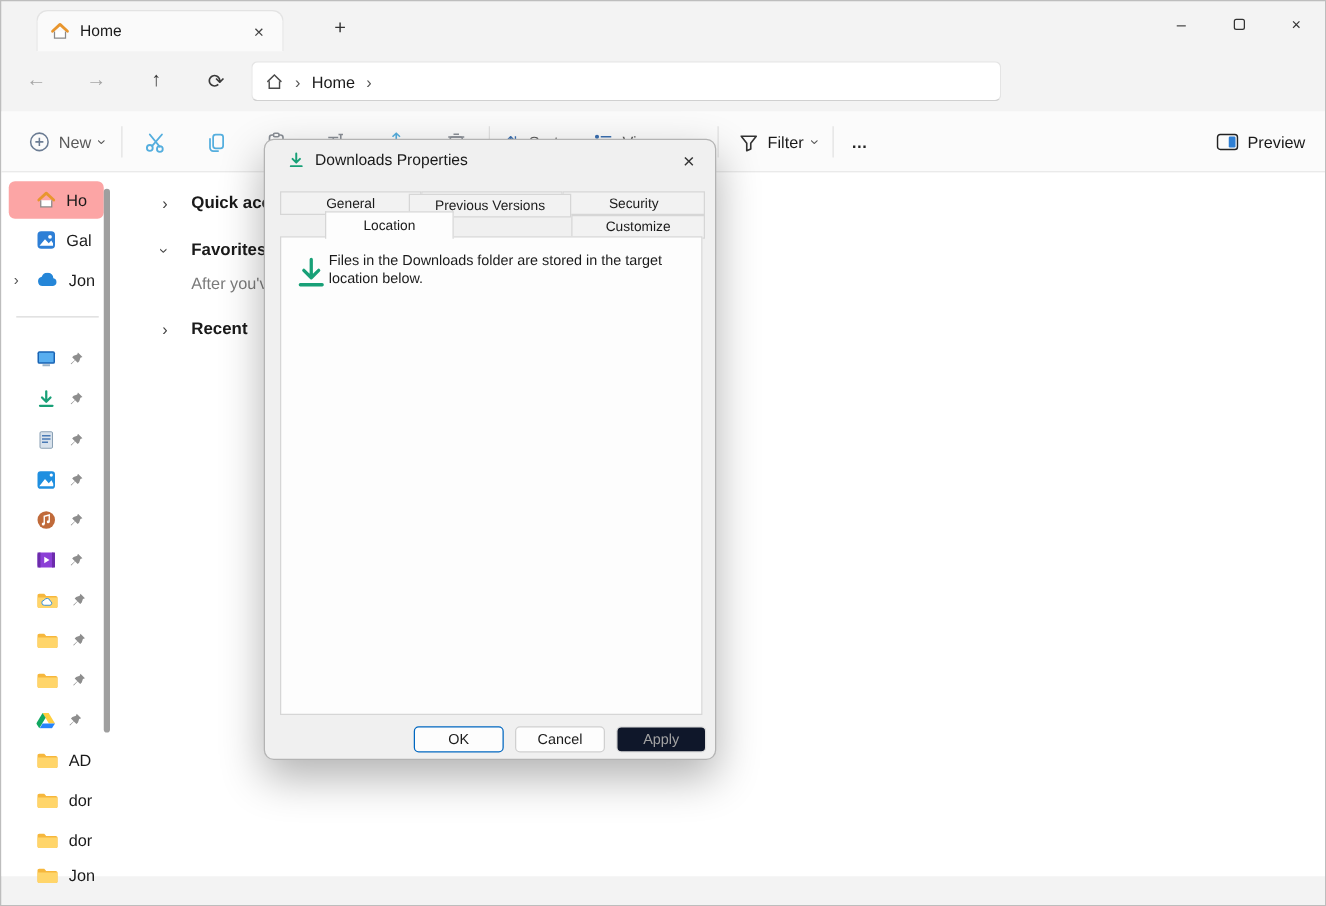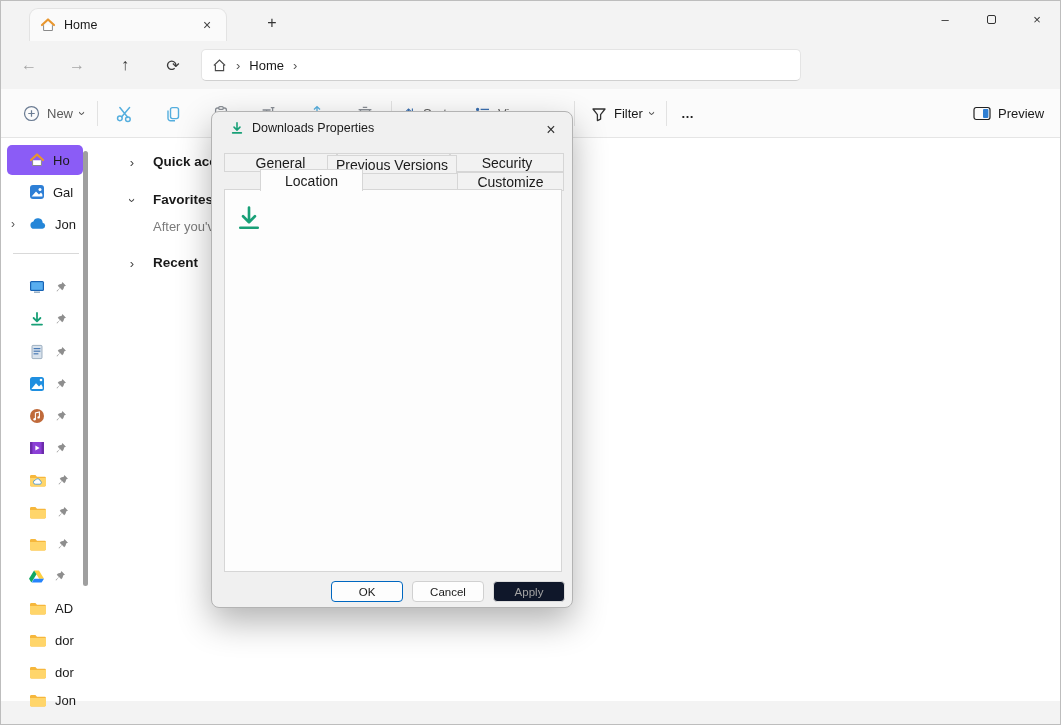--- a/index.html
+++ b/index.html
@@ -42,21 +42,21 @@
   .tbtn { position:absolute; top:9px; height:31px; display:flex; align-items:center; gap:7px;
           font-size:13px; color:#5a5a5a; border-radius:4px; padding:0 6px; }
   .tsep { position:absolute; top:12px; width:1px; height:25px; background:#e2e2e2; }
   .ticon { position:absolute; top:12px; width:25px; height:25px; display:flex; align-items:center; justify-content:center; }
   .ddots { letter-spacing:1px; color:#222; font-weight:bold; }
 
   
   .contentbg { position:absolute; left:0; top:137px; width:100%; height:563px; background:#fff; }
   .siderow { position:absolute; left:6px; width:76px; height:30px; display:flex; align-items:center;
              gap:8px; padding-left:22px; border-radius:5px; font-size:13px; color:#1a1a1a; white-space:nowrap; overflow:hidden; }
-  .siderow.sel { background:#8b5cf6; }
+  .siderow.sel { background:#fca5a5; }
   .siderow .pin { margin-left:2px; flex:0 0 auto; }
   .sidechev { position:absolute; left:10px; font-size:12px; color:#555; }
   .sidesep { position:absolute; left:12px; width:66px; height:1px; background:#d9d9d9; }
   .sscroll { position:absolute; left:82px; width:5px; background:#9f9f9f; border-radius:3px; }
   .treechev { position:absolute; left:124px; width:14px; font-size:13px; color:#444; text-align:center; }
   .treechev.down { transform:rotate(90deg); }
   .treelabel { position:absolute; left:152px; font-size:13.5px; font-weight:600; color:#1a1a1a; white-space:nowrap; }
   .treesub { position:absolute; left:152px; font-size:13px; color:#7b7b7b; white-space:nowrap; }
 
   
@@ -66,21 +66,21 @@
   .status .bar { width:1px; height:14px; background:#dcdcdc; }
 
   
   .dlg { position:absolute; left:210px; top:110px; width:362px; height:497px; background:#f0f0f0;
          border:1px solid #b3b3b3; border-radius:8px; box-shadow:0 14px 34px rgba(0,0,0,.30); z-index:10;
          font-size:11.5px; color:#1a1a1a; }
   .dlg-title { position:absolute; left:18px; top:9px; display:flex; align-items:center; gap:8px; font-size:12.5px; }
   .dlg-close { position:absolute; right:8px; top:5px; width:26px; height:26px; display:flex; align-items:center;
                justify-content:center; font-size:16px; color:#333; border-radius:4px; }
   .dtab { position:absolute; height:19px; background:#f2f2f2; border:1px solid #d6d6d6;
-          display:flex; align-items:center; justify-content:center; font-size:14px; color:#1a1a1a; }
+          display:flex; align-items:center; justify-content:center; font-size:11px; color:#1a1a1a; }
   .dtab.active { background:#fdfdfd; border-bottom:none; height:22px; z-index:3;margin-left:36px; }
   .dpage { position:absolute; left:12px; top:77px; width:338px; height:383px; background:#fdfdfd;
            border:1px solid #d6d6d6; z-index:1; }
   .dtext { line-height:13.5px; }
   .dinput { position:absolute; left:39px; top:208px; width:281px; height:19px; border:1px solid #a9a9a9;
             background:#fff; font-size:11.5px; font-family:inherit; padding:0 4px; color:#1a1a1a; outline:none; }
   .dbtn { position:absolute; height:21px; background:#fdfdfd; border:1px solid #d0d0d0; border-radius:4px;
           font-size:11.5px; font-family:inherit; color:#1a1a1a; display:flex; align-items:center; justify-content:center; }
   .dbtn.primary { border:1.5px solid #0067c0; }
   .dbtn.disabled { color:#a3a3a3; background:#0f172a; border-color:#dcdcdc; }
@@ -478,20 +478,21 @@
     <div class="dtab active" style="left:12px;top:57px;width:103px">Location</div>
     <div class="dtab" style="left:115px;top:43px;width:130px">Previous Versions</div>
     <div class="dtab" style="left:245px;top:60px;width:107px">Customize</div>
 
     <div class="dpage">
       <span class="ic" style="position:absolute;left:10px;top:14px">
         <svg width="28" height="28" viewBox="0 0 16 16" fill="none" stroke="#18a077" stroke-width="1.5" stroke-linecap="round" stroke-linejoin="round">
             <path d="M8 2v8M4.6 7 8 10.4 11.4 7M3 13.6h10"></path>
           </svg>
       </span>
+      <div class="dtext" style="position:absolute;left:38px;top:13px;width:278px">Files in the Downloads folder are stored in the target location below.</div>
     </div>
 
     <input class="dinput" value="C:\Users\jonfi\Downloads" style="">
 
     <button class="dbtn" style="left:39px;top:237px;width:90px">Restore Default</button>
     <button class="dbtn" style="left:139px;top:237px;width:81px">Move...</button>
     <button class="dbtn" style="left:232px;top:237px;width:88px">Find Target...</button>
 
     <button class="dbtn primary" style="left:119px;top:469px;width:72px">OK</button>
     <button class="dbtn" style="left:200px;top:469px;width:72px">Cancel</button>

